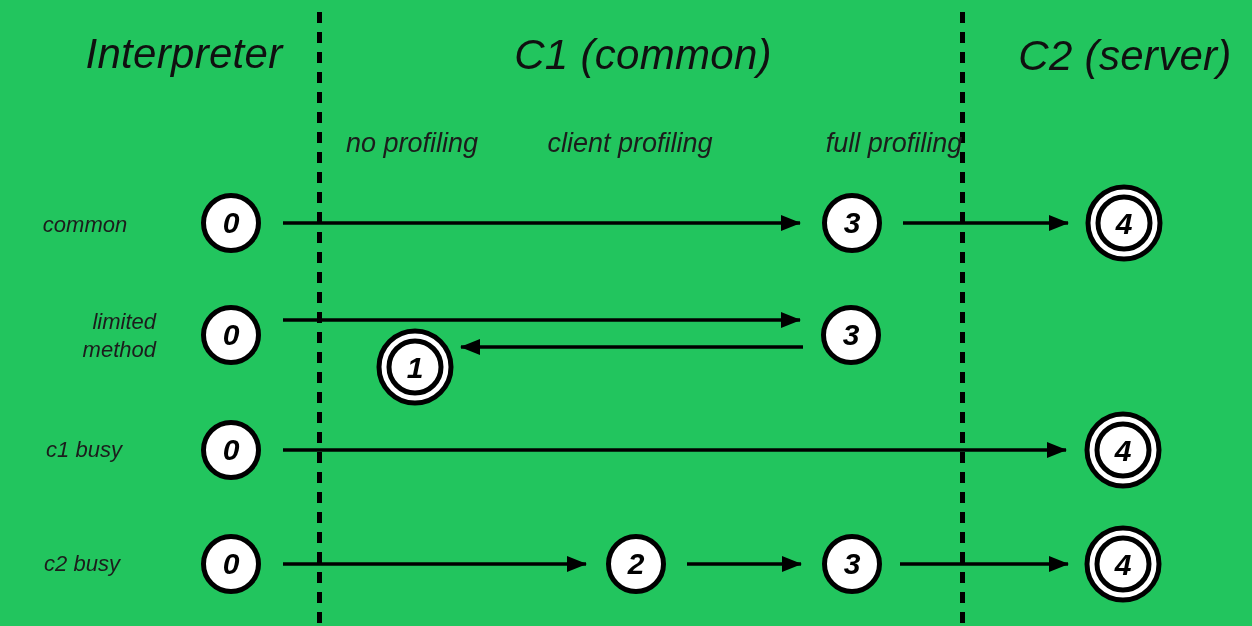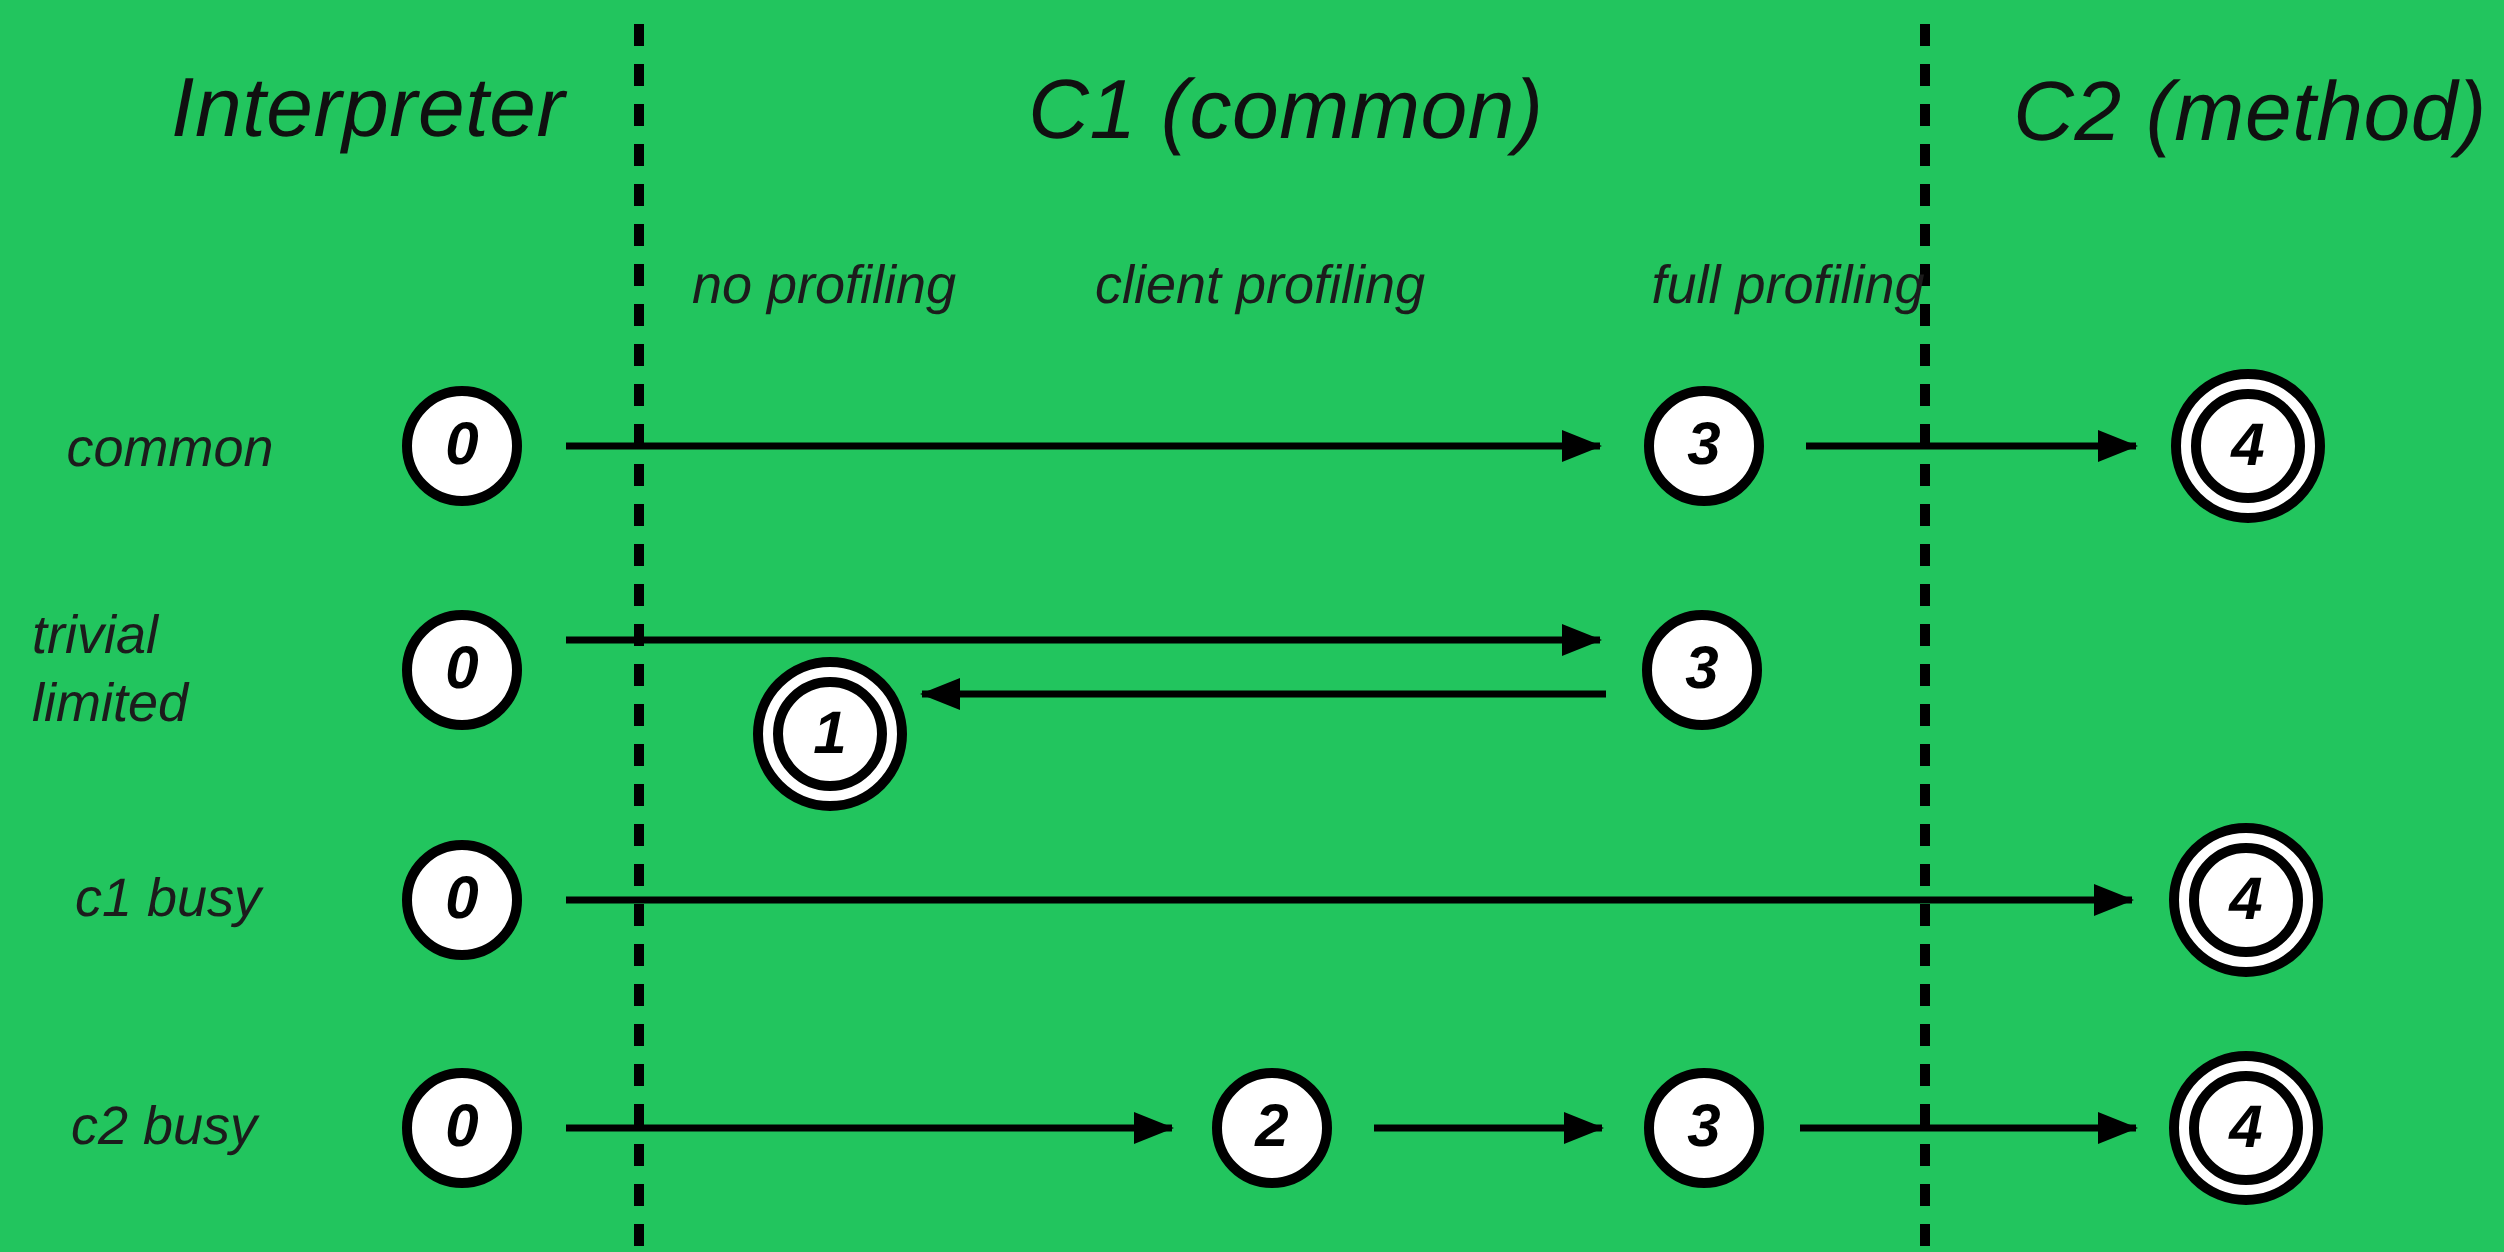--- a/index.html
+++ b/index.html
@@ -15,21 +15,21 @@
   .hdr{
     position:absolute;transform:translate(-50%,-50%);
     font-size:42px;font-weight:400;letter-spacing:.3px;white-space:nowrap;color:#101010;
   }
   .sub{
     position:absolute;transform:translate(-50%,-50%);
     font-size:27px;white-space:nowrap;color:#1c1c1c;text-align:center;
   }
   .rowlbl{
     position:absolute;transform:translate(-50%,-50%);
-    font-size:27px;color:#1c1c1c;text-align:left;line-height:1.25;white-space:nowrap;
+    font-size:22px;color:#1c1c1c;text-align:right;line-height:1.25;white-space:nowrap;
   }
   .rowlbl.wrap{white-space:normal;width:140px;}
   .node{
     position:absolute;transform:translate(-50%,-50%);
     width:60px;height:60px;border:5px solid #000;border-radius:50%;
     background:#fff;display:flex;align-items:center;justify-content:center;
     font-weight:bold;font-size:30px;box-sizing:border-box;
   }
   .node-outer{
     position:absolute;transform:translate(-50%,-50%);
@@ -66,28 +66,28 @@
 
     <line class="arrow" x1="283" y1="450" x2="1066" y2="450" marker-end="url(#ah)"></line>
 
     <line class="arrow" x1="283" y1="564" x2="586" y2="564" marker-end="url(#ah)"></line>
     <line class="arrow" x1="687" y1="564" x2="801" y2="564" marker-end="url(#ah)"></line>
     <line class="arrow" x1="900" y1="564" x2="1068" y2="564" marker-end="url(#ah)"></line>
   </svg>
 
   <div class="hdr" style="left:184px;top:54px">Interpreter</div>
   <div class="hdr" style="left:643px;top:55px">C1 (common)</div>
-  <div class="hdr" style="left:1125px;top:56px">C2 (method)</div>
+  <div class="hdr" style="left:1125px;top:56px">C2 (server)</div>
 
   <div class="sub" style="left:412px;top:143px">no profiling</div>
   <div class="sub" style="left:630px;top:143px">client profiling</div>
   <div class="sub" style="left:894px;top:143px">full profiling</div>
 
   <div class="rowlbl" style="left:85px;top:225px">common</div>
-  <div class="rowlbl wrap" style="left:86px;top:335px">trivial limited</div>
+  <div class="rowlbl wrap" style="left:86px;top:335px">limited method</div>
   <div class="rowlbl" style="left:84px;top:450px">c1 busy</div>
   <div class="rowlbl" style="left:82px;top:564px">c2 busy</div>
 
   <div class="node" style="left:231px;top:223px">0</div>
   <div class="node" style="left:852px;top:223px">3</div>
   <div class="node-outer" style="left:1124px;top:223px">
     <div class="node-inner">4</div>
   </div>
 
   <div class="node" style="left:231px;top:335px">0</div>

